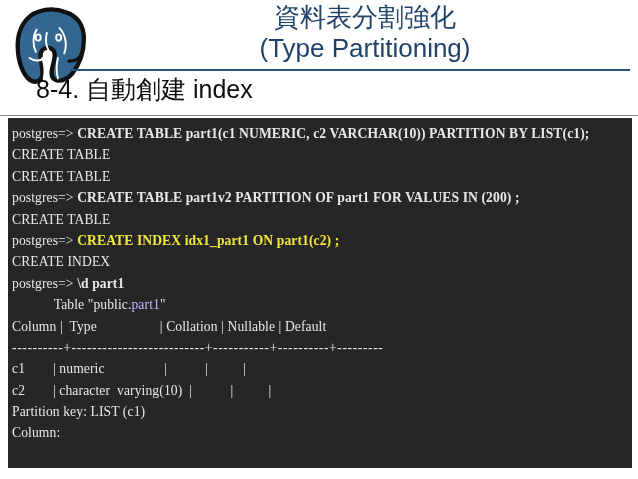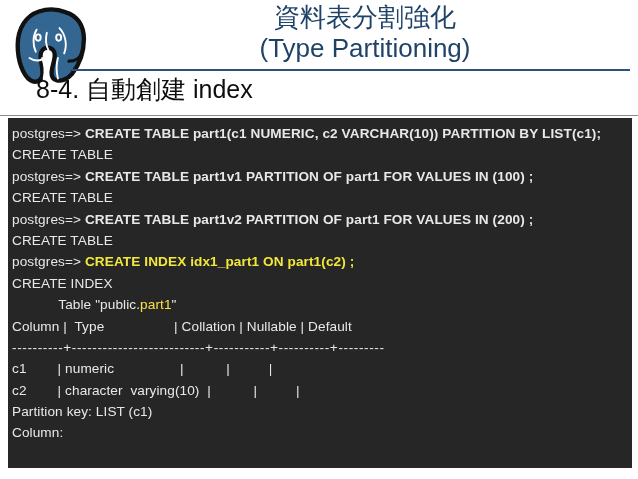--- a/index.html
+++ b/index.html
@@ -85,29 +85,29 @@
     background: #262626;
     box-sizing: border-box;
     padding: 5px 0 0 4px;
     overflow: hidden;
   }
 
   .term-line {
     display: block;
     height: 21.4px;
     line-height: 21.4px;
-    font-family: Liberation Sans, sans-serif;
+    font-family: Liberation Serif, serif;
     font-size: 13.6px;
     color: #e8e8e8;
     white-space: pre;
     letter-spacing: 0.1px;
   }
 
   .bold   { font-weight: bold; }
-  .yellow { color: #fde047; }
+  .yellow { color: #c4b5fd; }
   .yellow-b { color: #f2e83c; font-weight: bold; margin-top: 20px; }
   .mono-ish { letter-spacing: 0.6px; }
 </style>
 </head>
 <body>
 
 <div id="slide-header">
 
   <div id="pg-logo">
     <svg viewBox="0 0 100 104" width="80" height="82" aria-hidden="true">
@@ -144,32 +144,32 @@
 
   <div id="header-rule"></div>
 </div>
 
 <div id="terminal">
 
   <span class="term-line"><span>postgres=&gt; </span><span class="bold">CREATE TABLE part1(c1 NUMERIC, c2 VARCHAR(10)) PARTITION BY LIST(c1);</span></span>
 
   <span class="term-line">CREATE TABLE</span>
 
-  <span class="term-line"><span>postgres=&gt; </span><span class="bold">CREATE TABLE part1v1 PARTITION OF part1 FOR VALUES IN (100) ;</span></span>
 
   <span class="term-line">CREATE TABLE</span>
 
   <span class="term-line"><span>postgres=&gt; </span><span class="bold">CREATE TABLE part1v2 PARTITION OF part1 FOR VALUES IN (200) ;</span></span>
 
   <span class="term-line">CREATE TABLE</span>
 
   <span class="term-line"><span>postgres=&gt; </span><span class="yellow-b">CREATE INDEX idx1_part1 ON part1(c2) ;</span></span>
 
   <span class="term-line">CREATE INDEX</span>
 
+  <span class="term-line"><span>postgres=&gt; </span><span class="bold">\d part1</span></span>
 
   <span class="term-line"><span>            Table "public.</span><span class="yellow">part1</span><span>"</span></span>
 
   <span class="term-line">Column |  Type                  | Collation | Nullable | Default</span>
 
   <span class="term-line mono-ish">----------+--------------------------+-----------+----------+---------</span>
 
   <span class="term-line">c1        | numeric                 |           |          |</span>
 
   <span class="term-line">c2        | character  varying(10)  |           |          |</span>

